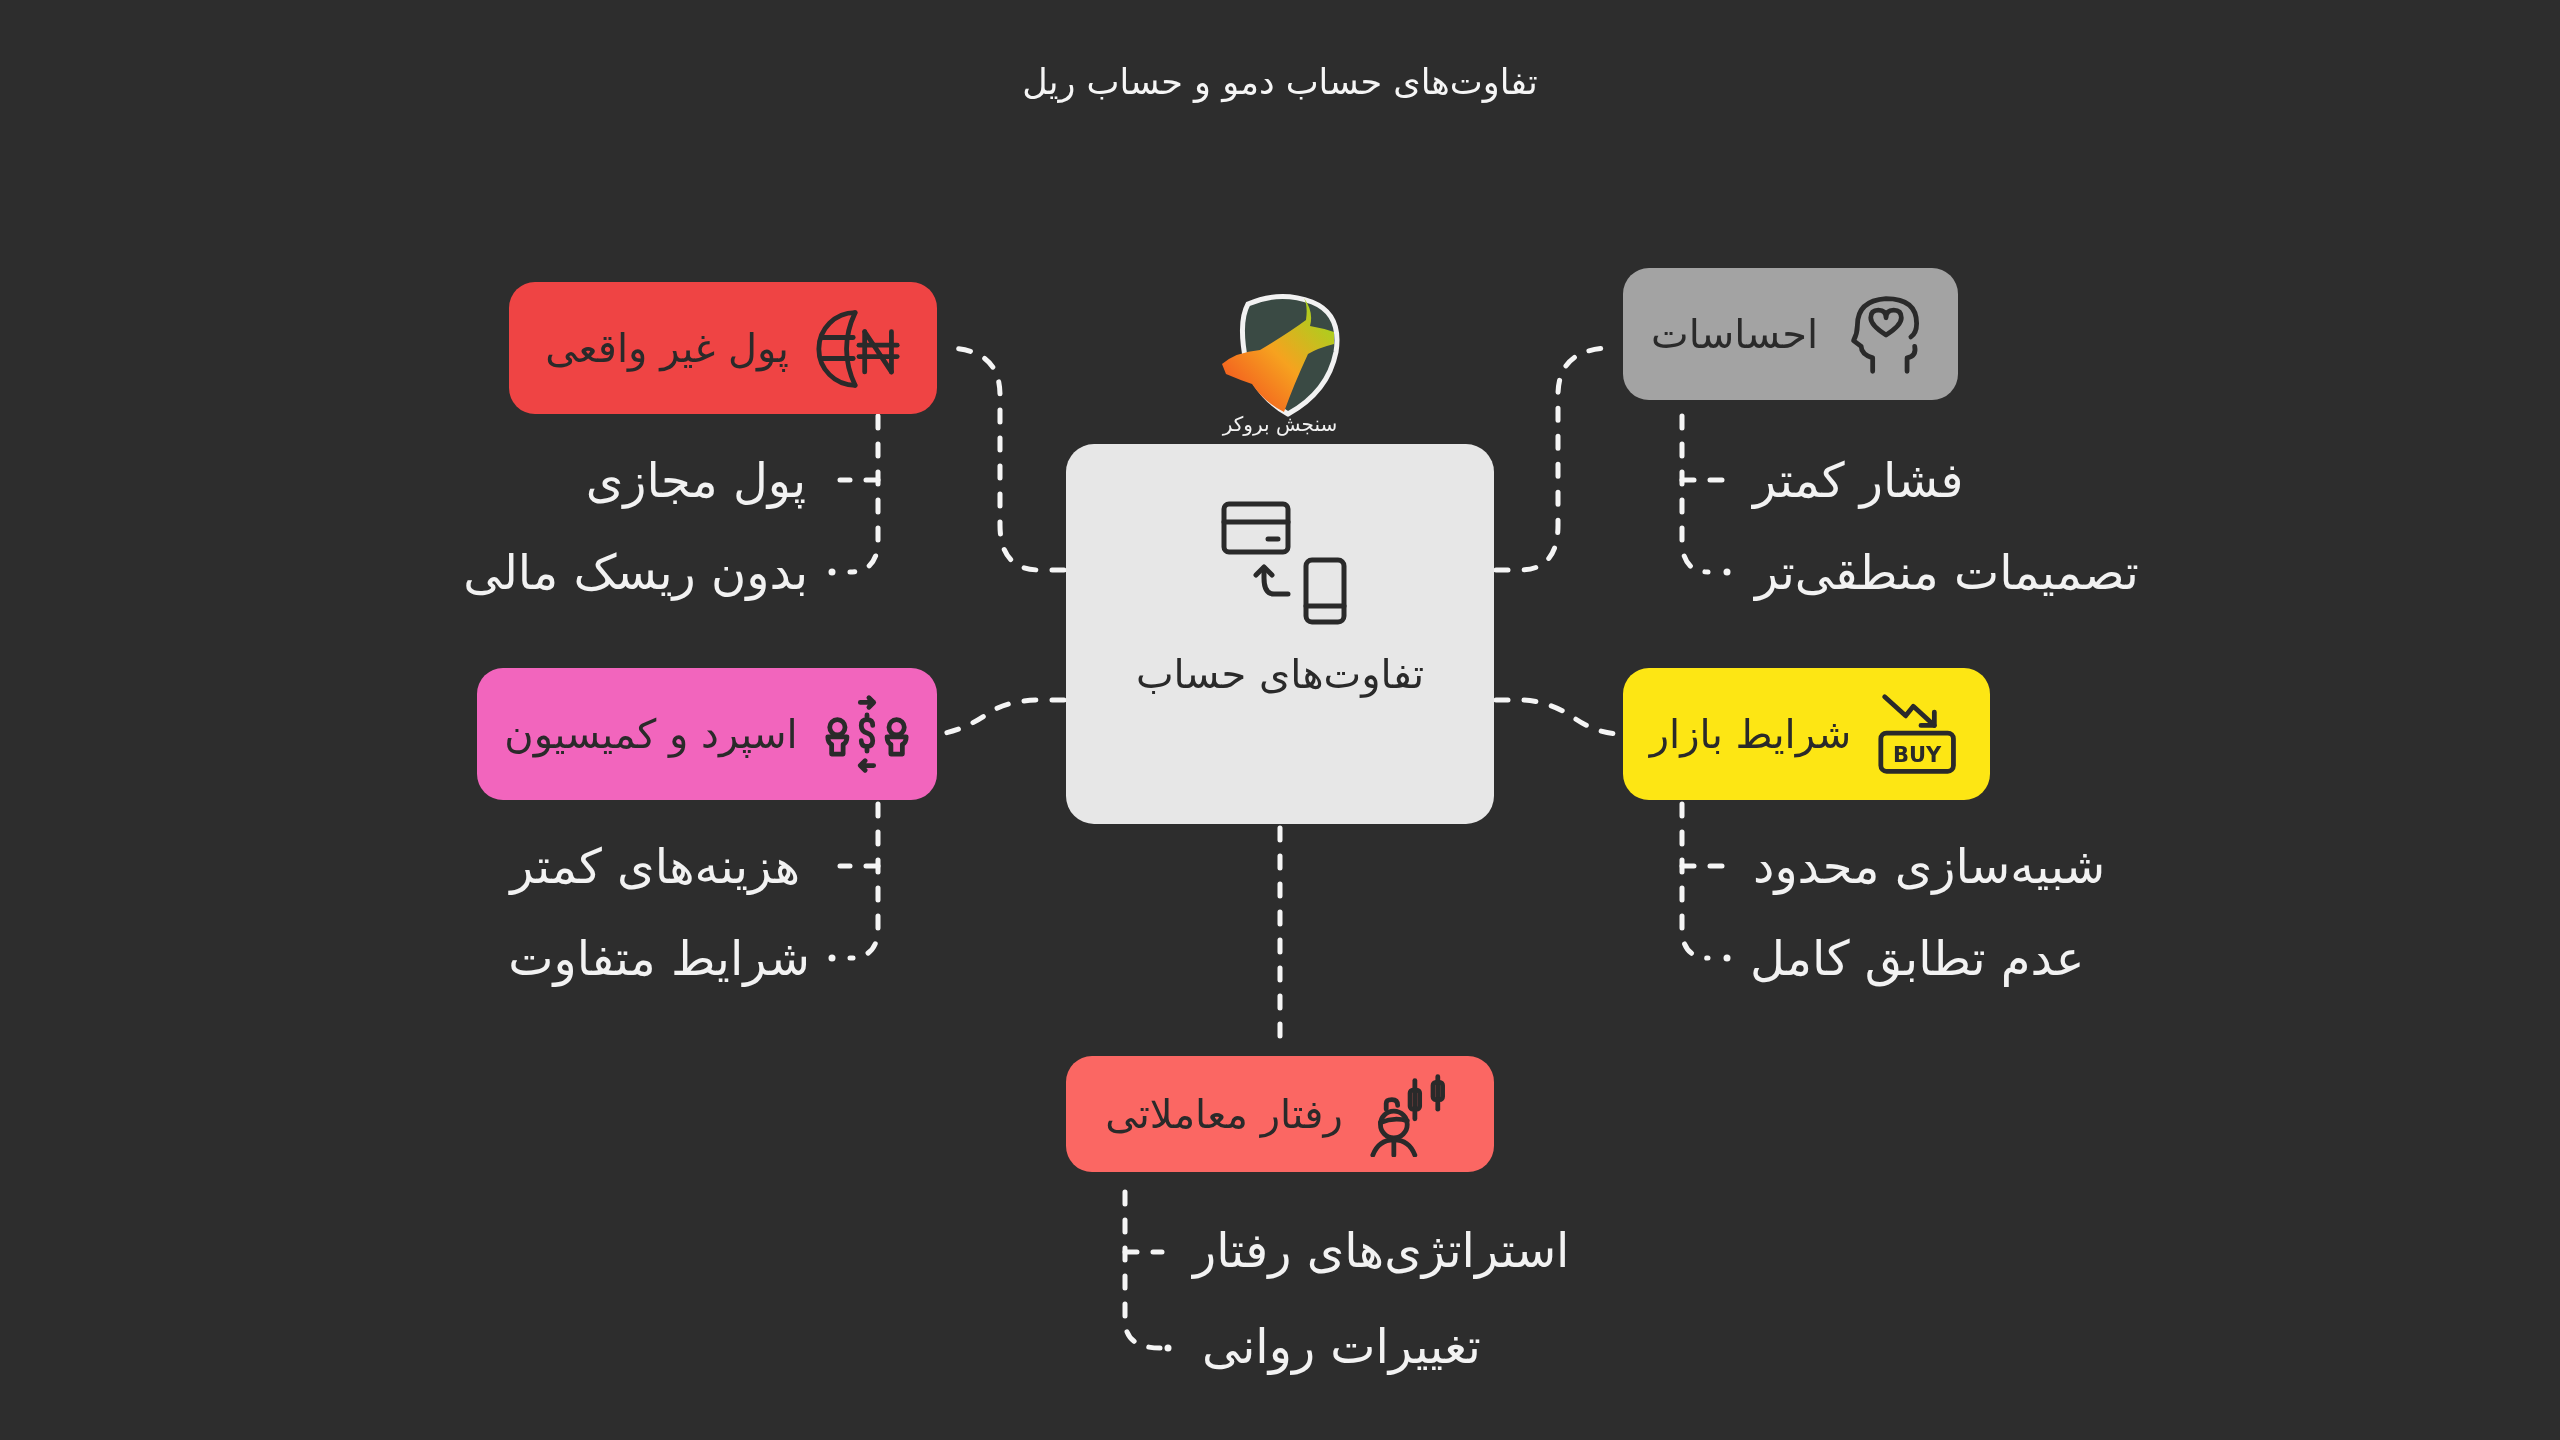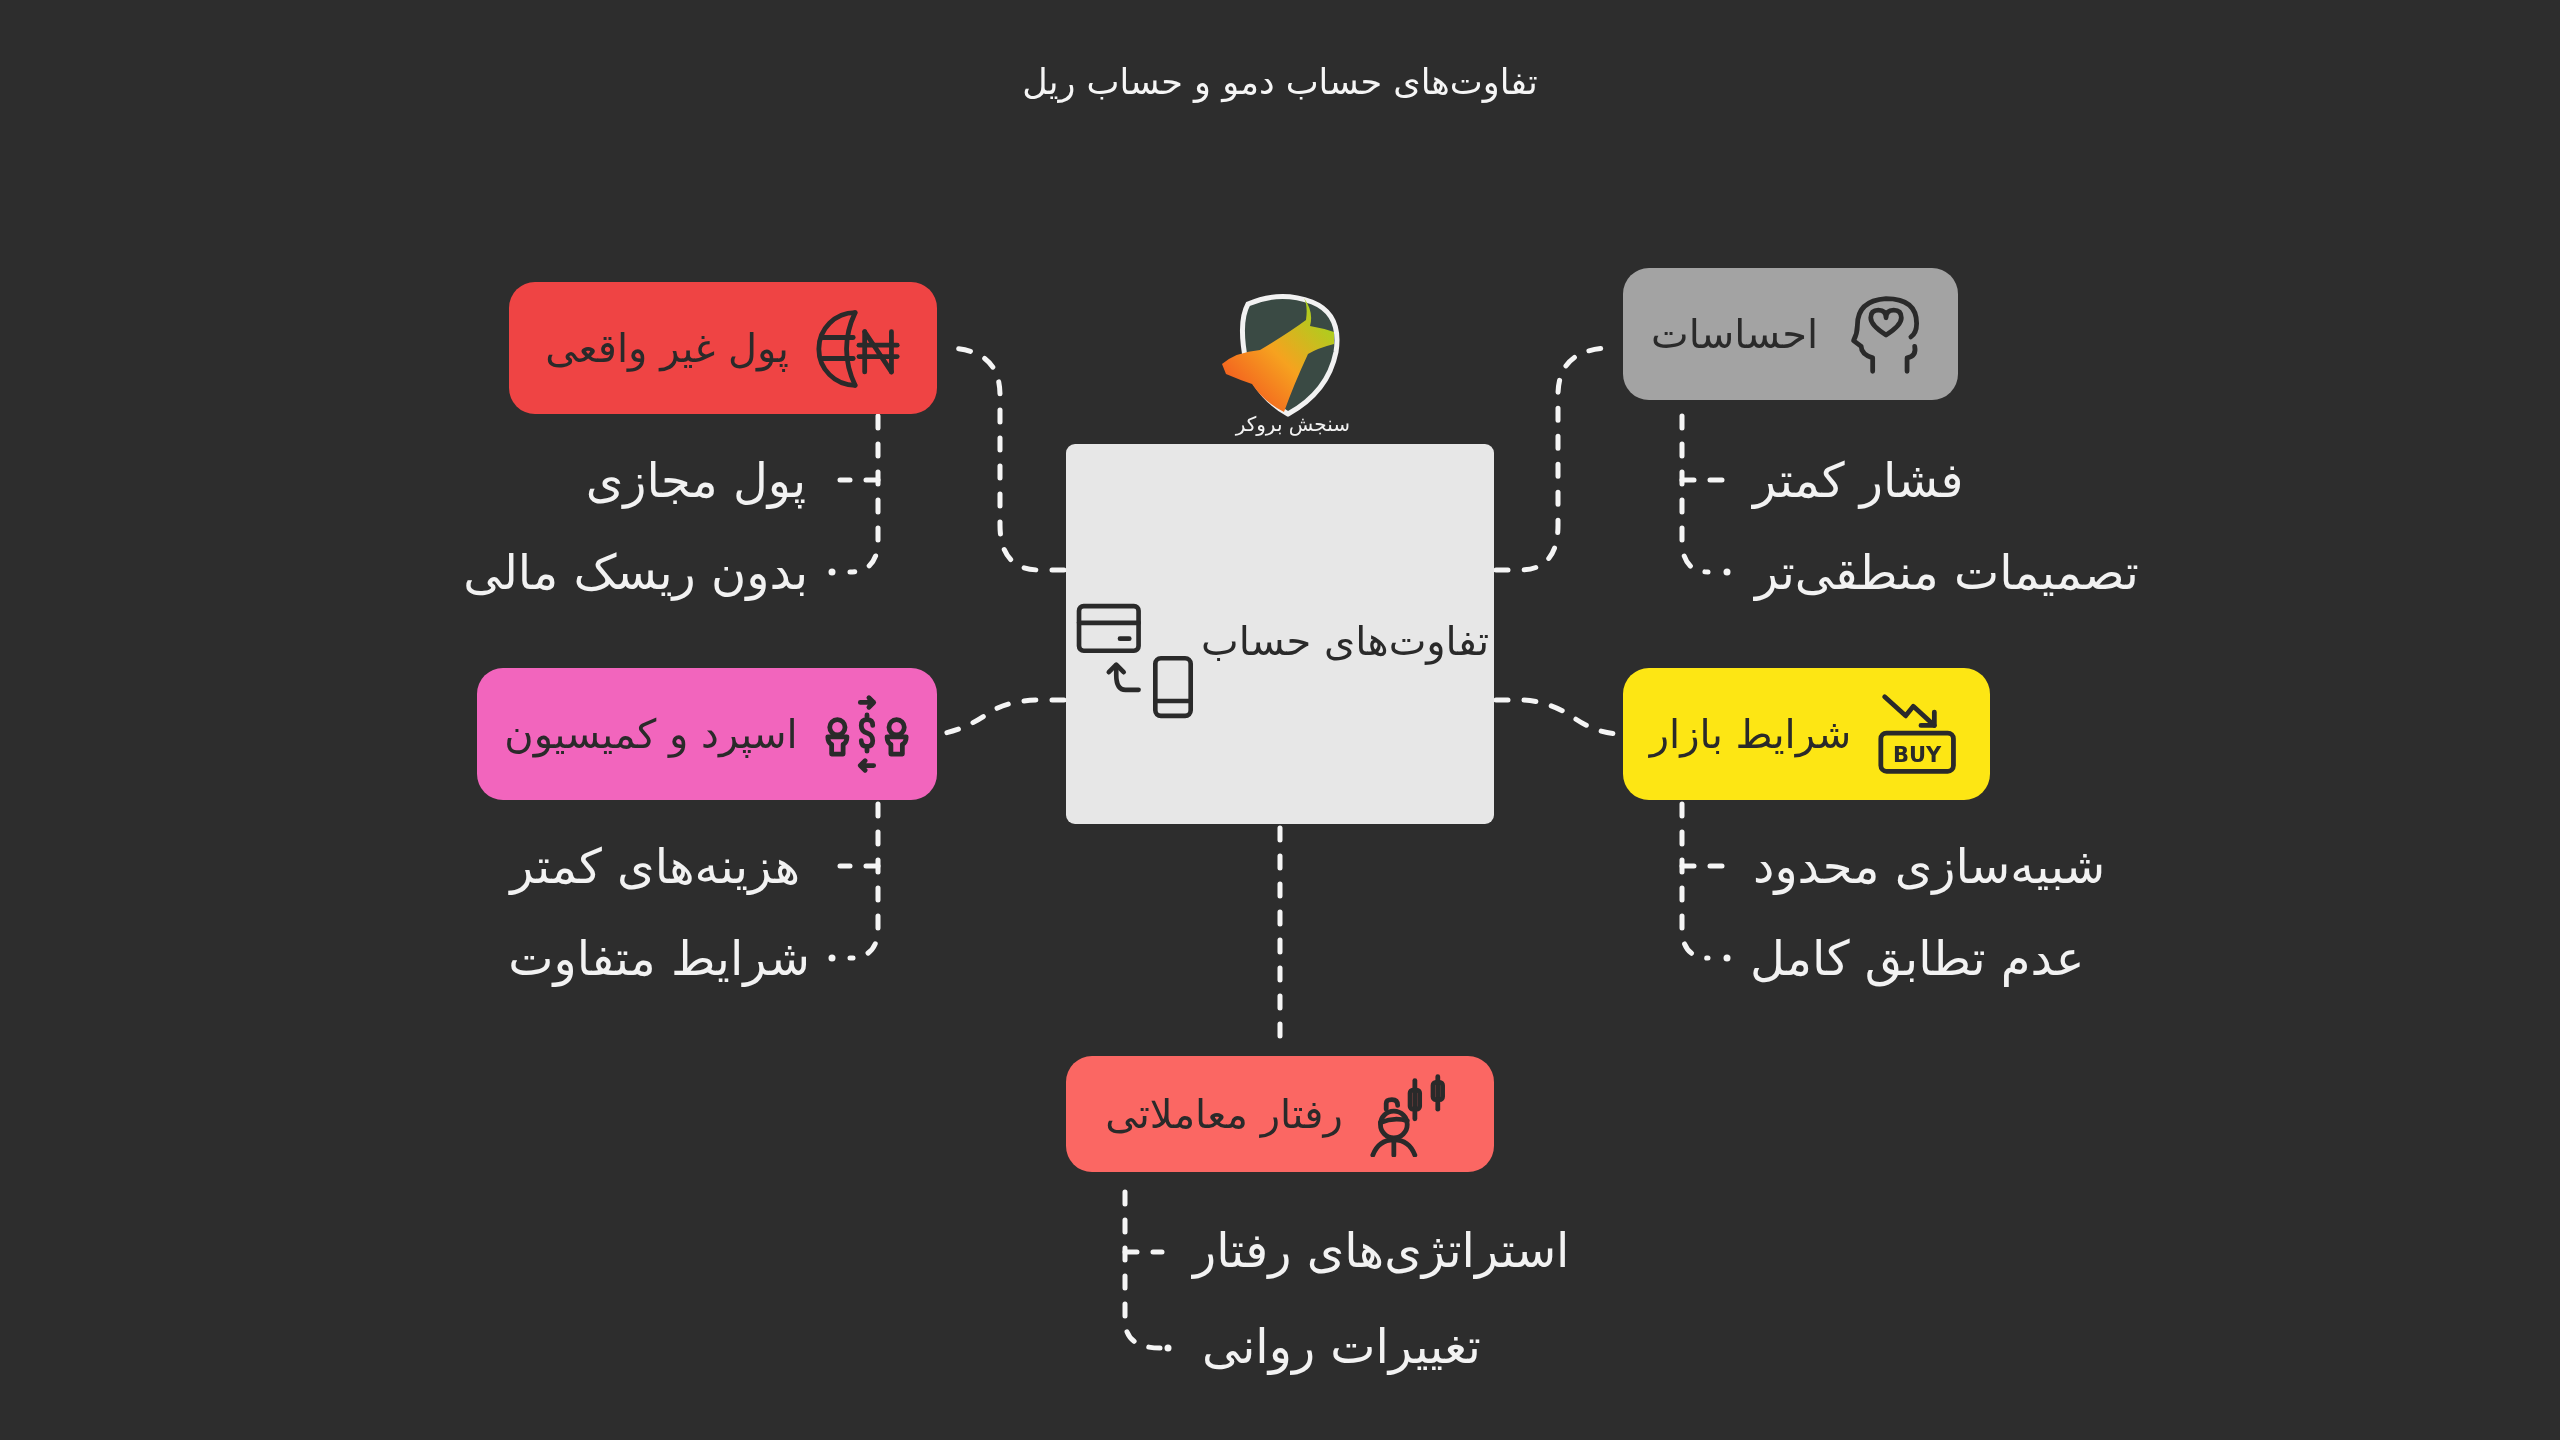--- a/index.html
+++ b/index.html
@@ -12,21 +12,21 @@
     font-size:35px; direction:rtl; color:#f5f5f5;
   }
   svg.links { position:absolute; left:0; top:0; width:2560px; height:1440px; pointer-events:none; }
   .node {
     position:absolute; border-radius:26px; display:flex; align-items:center; justify-content:center;
     gap:26px; direction:rtl; color:#2a2a2a; font-size:40px; box-sizing:border-box;
   }
   .node .icon { width:86px; height:86px; flex:0 0 86px; }
   .center {
     position:absolute; left:1066px; top:444px; width:428px; height:380px;
-    background:#e7e7e7; border-radius:9px; display:flex; flex-direction:row; align-items:center;
+    background:#e7e7e7; border-radius:28px; display:flex; flex-direction:column; align-items:center;
     color:#2a2a2a;
   }
   .center .cicon { margin-top:54px; width:140px; height:130px; }
   .center .ctext { margin-top:14px; font-size:40px; line-height:64px; text-align:center; direction:rtl; width:320px; }
   .sub { position:absolute; font-size:48px; direction:rtl; color:#f2f2f2; white-space:nowrap; }
   .logo { position:absolute; left:1210px; top:292px; width:140px; height:148px; }
 </style>
 </head>
 <body>
 
@@ -74,21 +74,21 @@
     <defs>
       <linearGradient id="lg" x1="0" y1="1" x2="1" y2="0">
         <stop offset="0" stop-color="#f2401f"></stop>
         <stop offset="0.5" stop-color="#f6a21f"></stop>
         <stop offset="1" stop-color="#8fe01e"></stop>
       </linearGradient>
     </defs>
     <path d="M38 12 Q70 -2 102 10 Q132 22 126 60 Q118 100 78 122 Q46 104 36 70 Q28 30 38 12 Z" fill="#3a4a44" stroke="#f2f2f2" stroke-width="5"></path>
     <path d="M12 72 Q26 60 50 58 Q80 40 96 28 Q98 14 94 6 Q104 20 100 34 Q112 36 124 40 L124 52 Q108 56 98 62 Q84 92 74 120 Q54 110 42 92 Q30 88 16 82 Z" fill="url(#lg)"></path>
   </svg>
-  <div style="position:absolute;left:0;right:0;top:120px;text-align:right;font-size:20px;direction:rtl;color:#f2f2f2;">سنجش بروکر</div>
+  <div style="position:absolute;left:0;right:0;top:120px;text-align:center;font-size:20px;direction:rtl;color:#f2f2f2;">سنجش بروکر</div>
 </div>
 
 <div class="center">
   <svg class="cicon" viewBox="0 0 140 130">
     <g fill="none" stroke="#2a2a2a" stroke-width="5" stroke-linecap="round" stroke-linejoin="round">
       <rect x="14" y="6" width="64" height="48" rx="5"></rect>
       <line x1="14" y1="24" x2="78" y2="24"></line>
       <line x1="58" y1="41" x2="68" y2="41"></line>
       <rect x="96" y="62" width="38" height="62" rx="6"></rect>
       <line x1="96" y1="108" x2="134" y2="108"></line>

